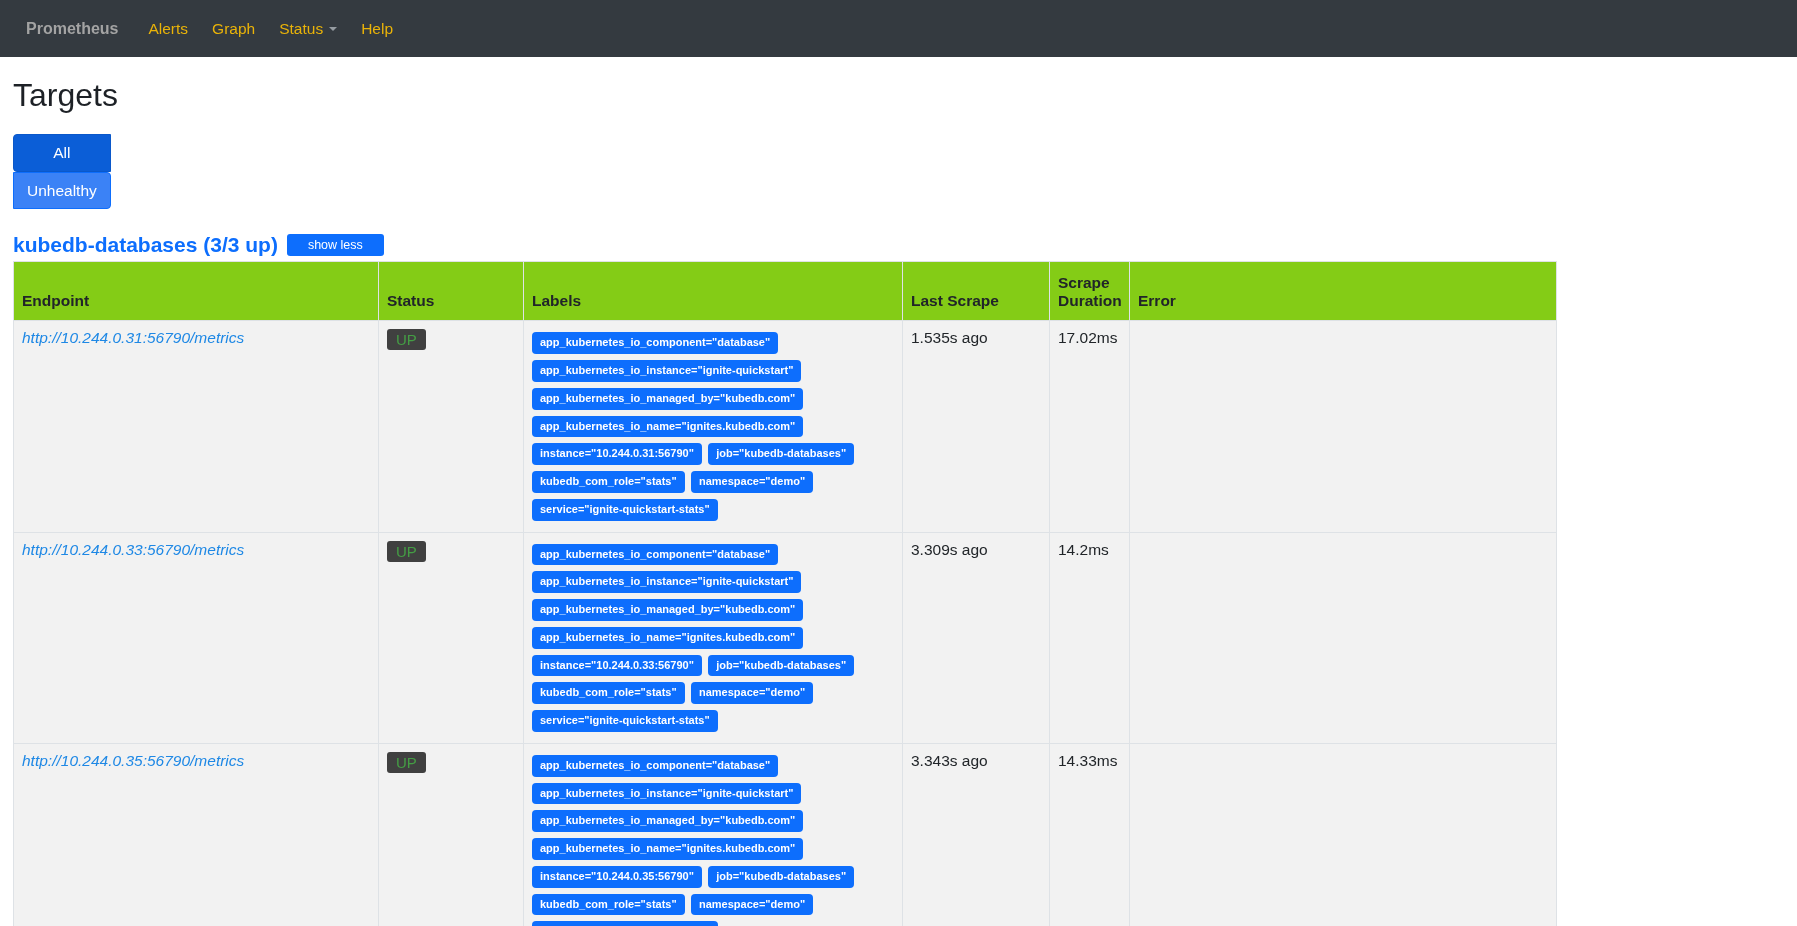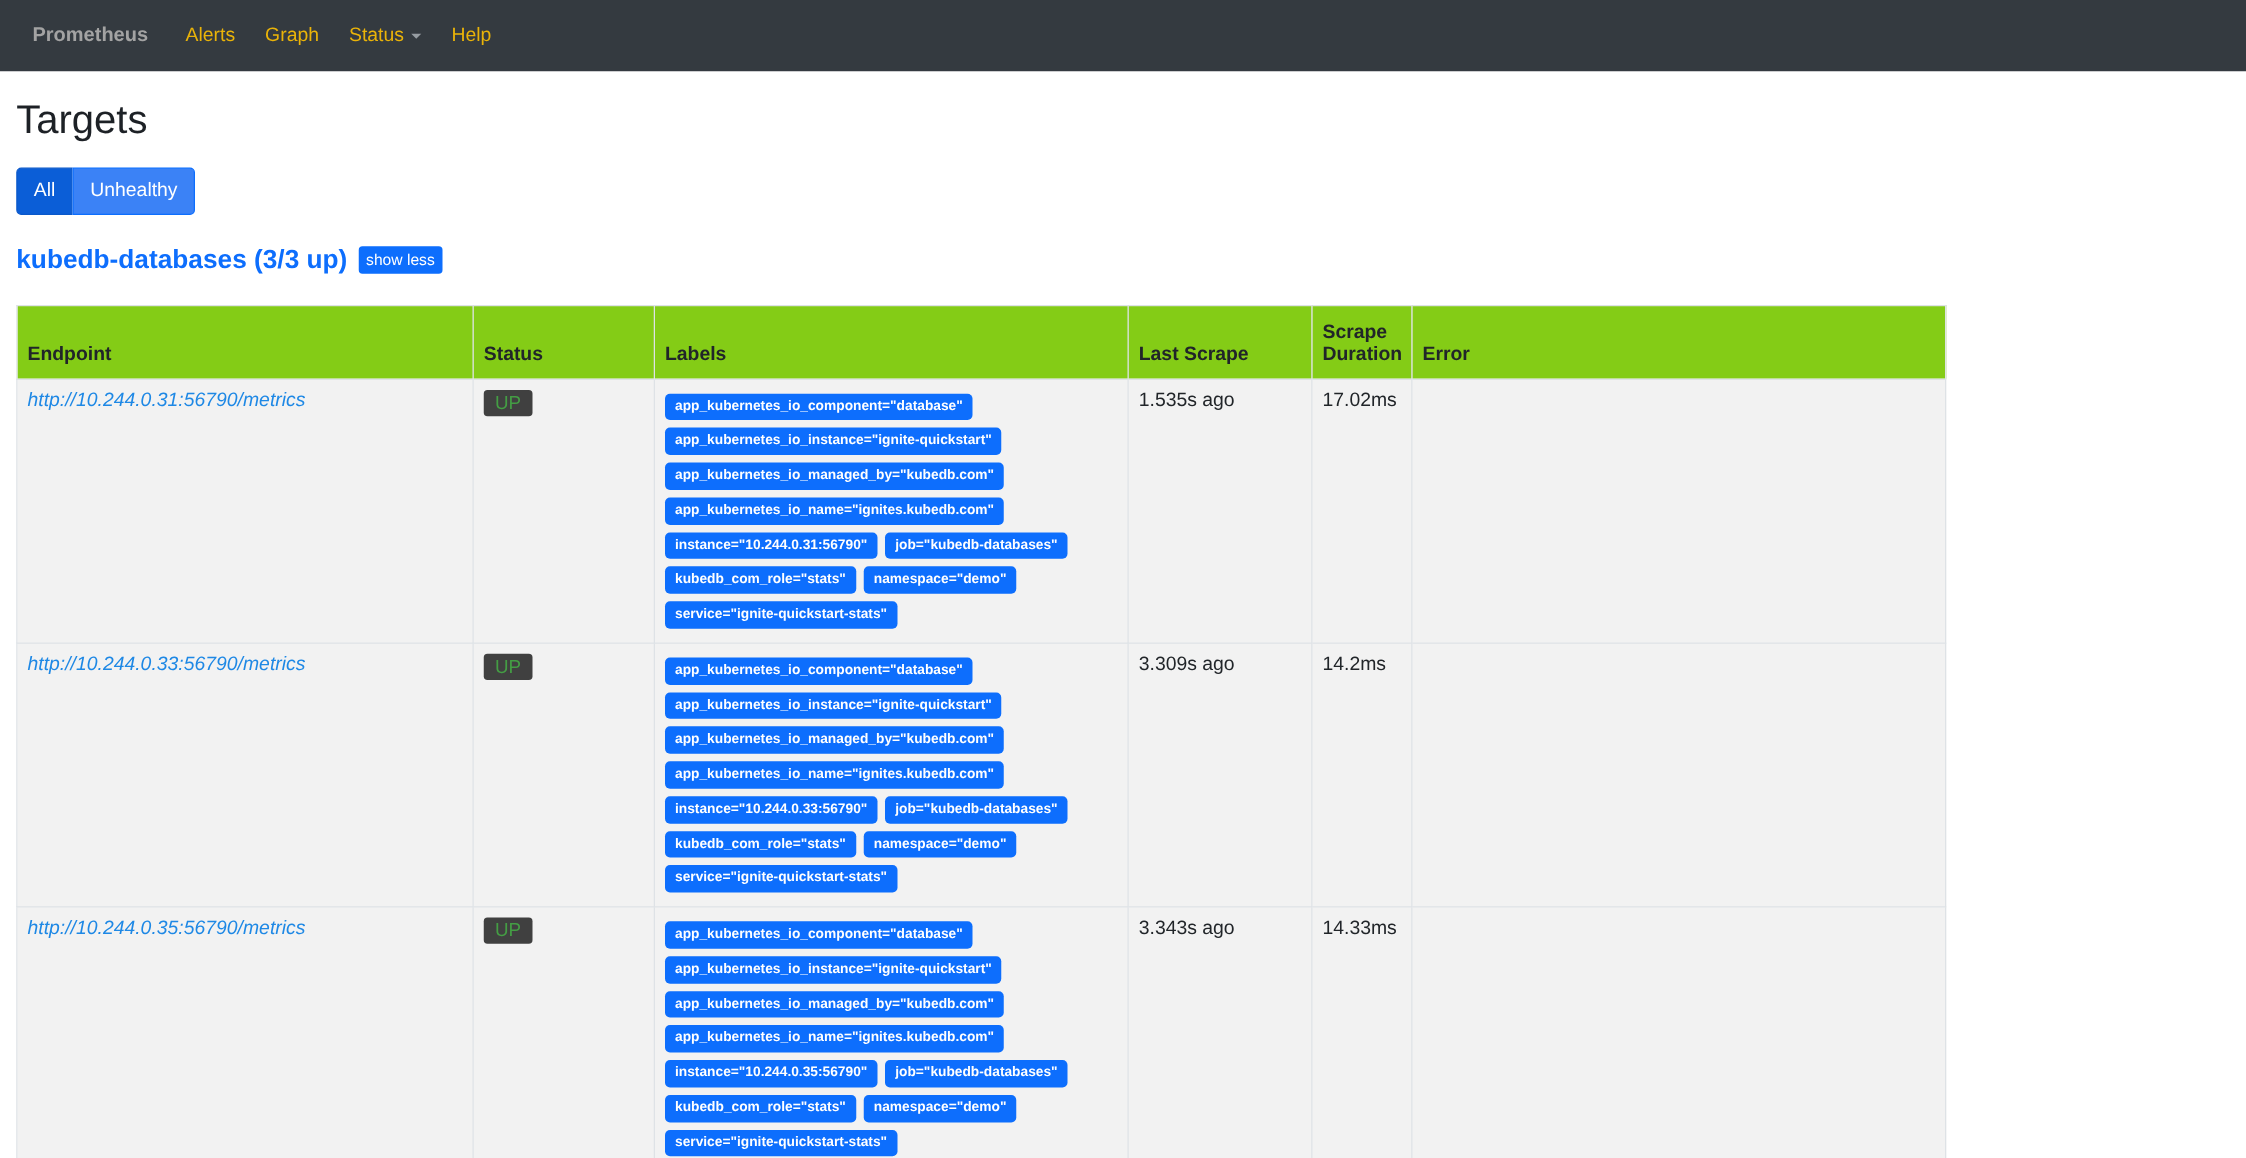--- a/index.html
+++ b/index.html
@@ -49,53 +49,53 @@
   .container { padding: 0 13px; }
 
   .page-title {
     font-size: 32px;
     font-weight: 500;
     color: #1d2126;
     margin: 20px 0 20px 0;
   }
 
   
-  .btn-group { display: inline-flex; margin-bottom: 24px; }
+  .btn-group { display: inline-flex; margin-bottom: 24px; flex-direction: column; }
   .btn {
     background: #3b82f6;
     color: #fff;
     border: 1px solid #0d6efd;
     font-size: 15.5px;
     font-family: inherit;
     padding: 7px 13px;
     cursor: pointer;
     line-height: 1.4;
   }
   .btn.active {
     background: #0b5ed7;
     border-color: #0a58ca;
   }
   .btn-group .btn:first-child { border-radius: 4px 0 0 4px; border-right: 1px solid #0a58ca; }
   .btn-group .btn:last-child  { border-radius: 0 4px 4px 0; }
 
   
-  .job-header { display: flex; align-items: center; gap: 9px; margin-bottom: 24px; }
+  .job-header { display: flex; align-items: center; gap: 9px; margin-bottom: 4px; }
   .job-title {
     color: #0d6efd;
     font-size: 21px;
     font-weight: 700;
   }
   .btn-small {
     background: #0d6efd;
     color: #fff;
     border: none;
     border-radius: 3px;
     font-size: 12.5px;
     font-family: inherit;
-    padding: 4px 6px;
+    padding: 4px 21px;
     cursor: pointer;
   }
 
   
   table.targets {
     border-collapse: collapse;
     table-layout: fixed;
     width: 1543px;
   }
   .targets th, .targets td {

